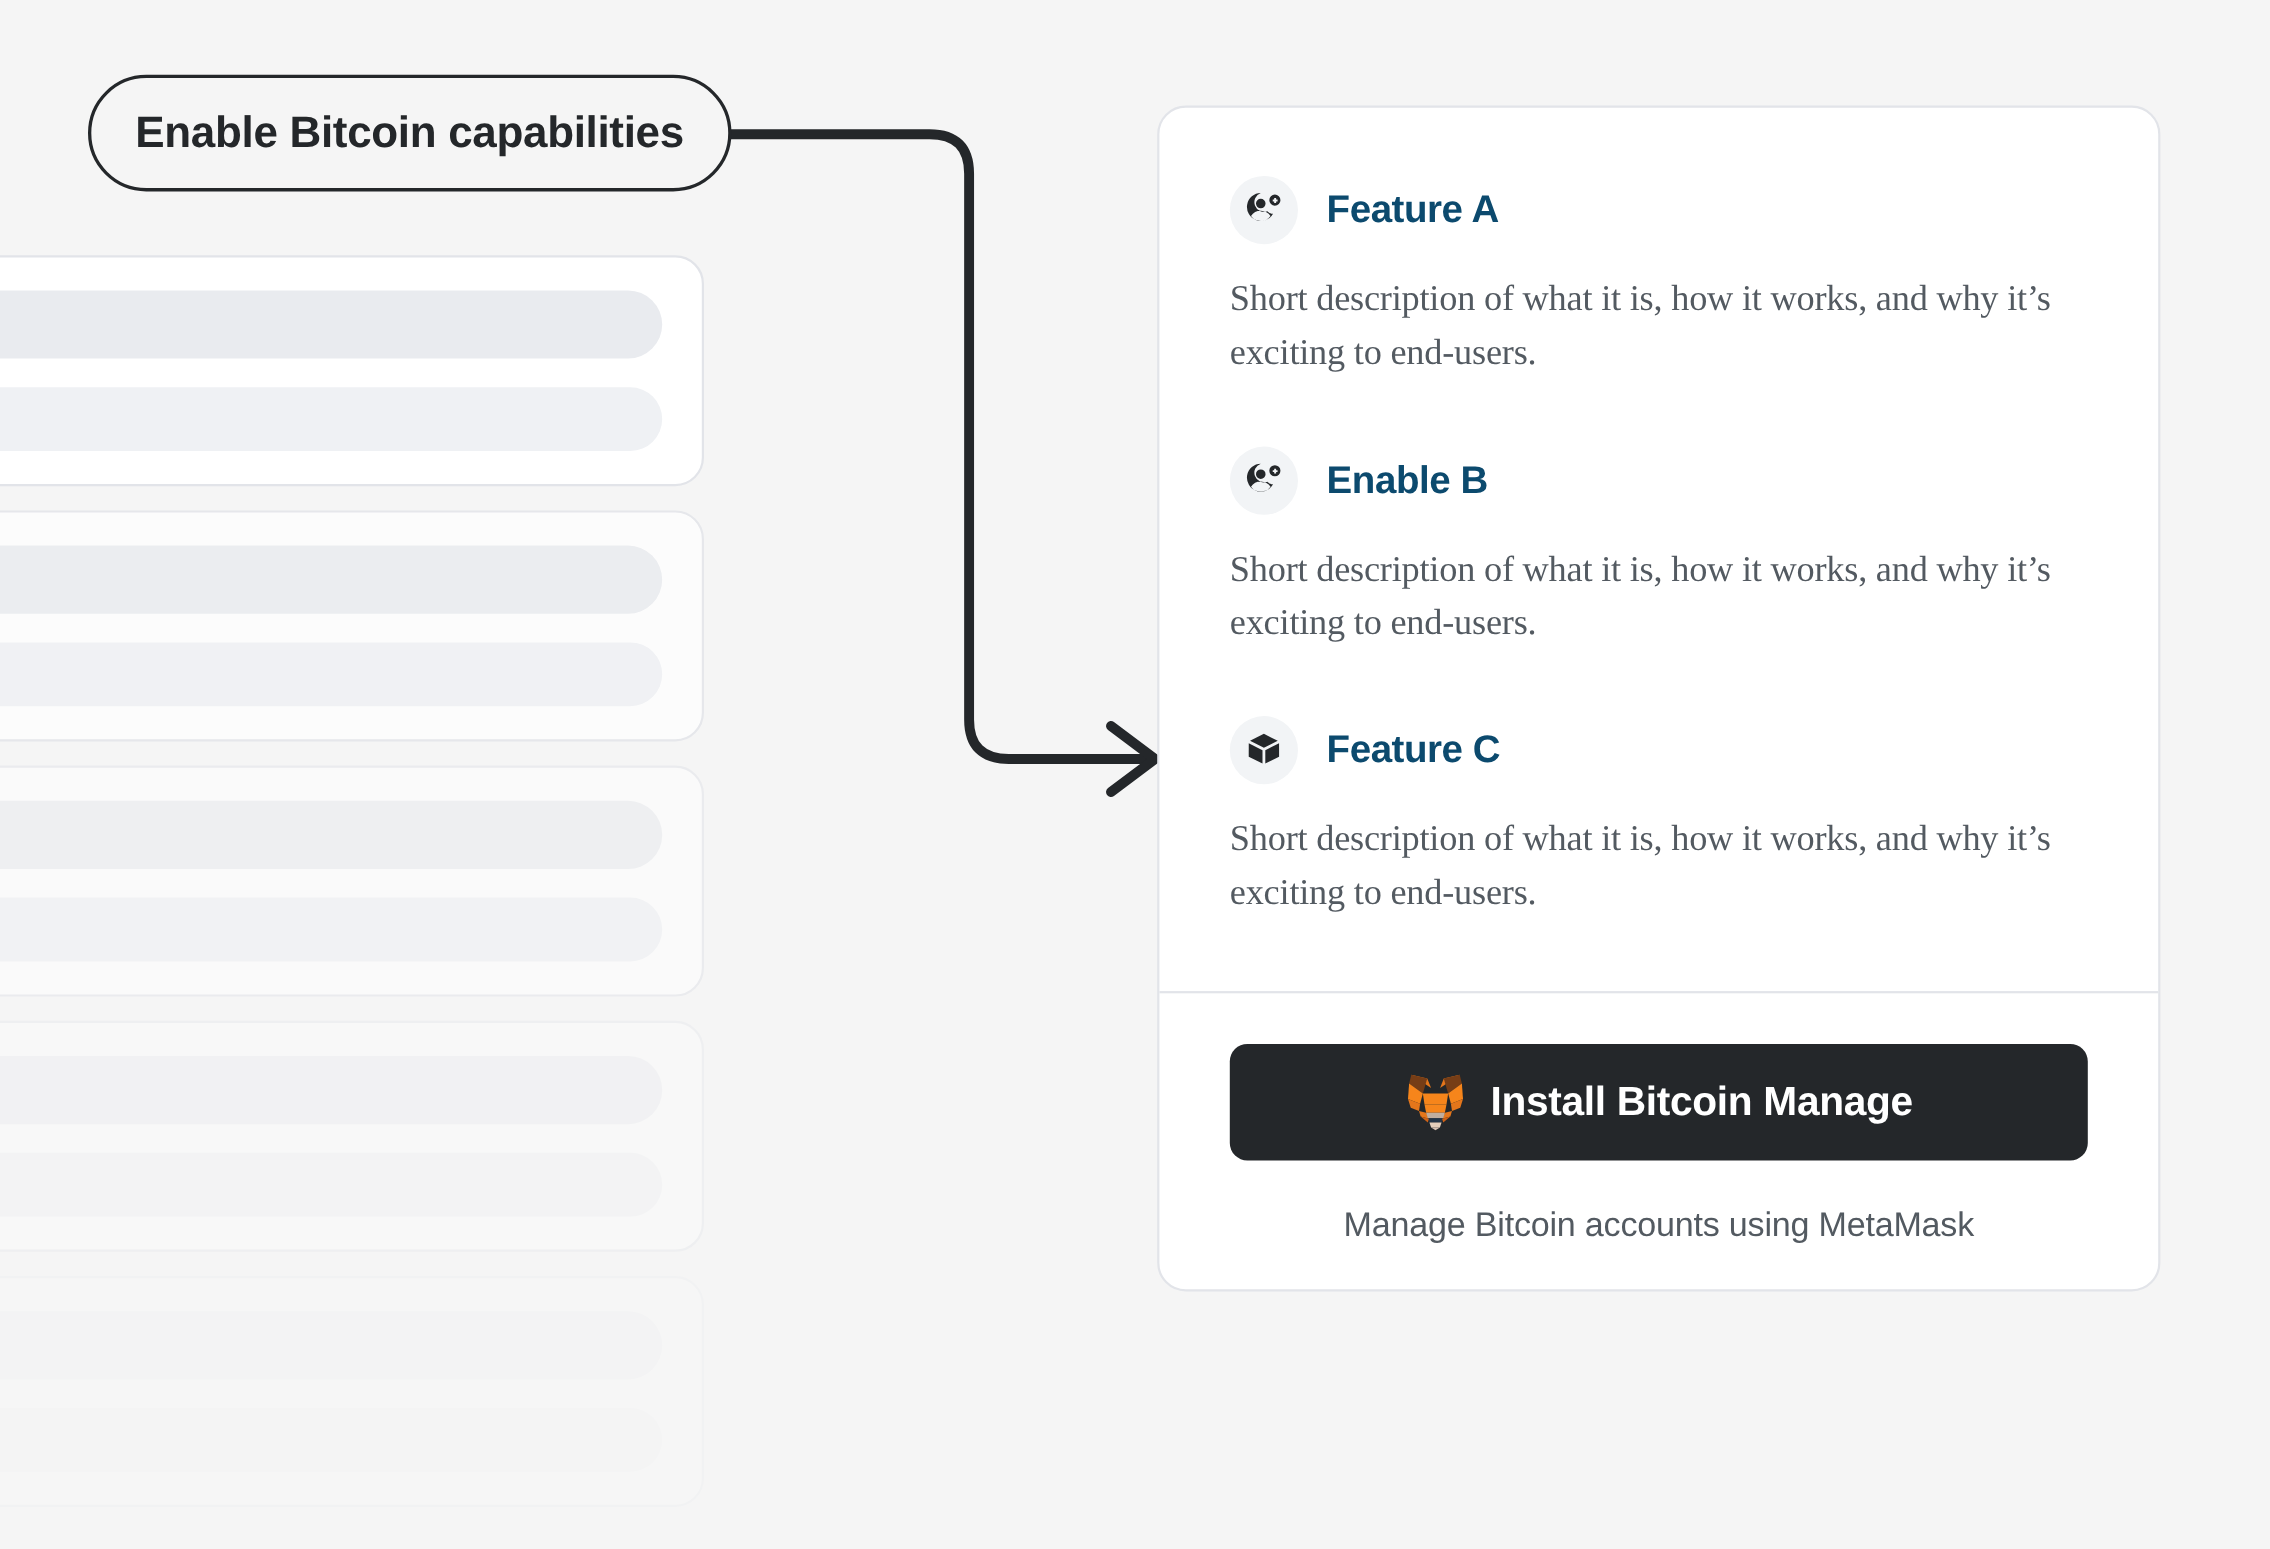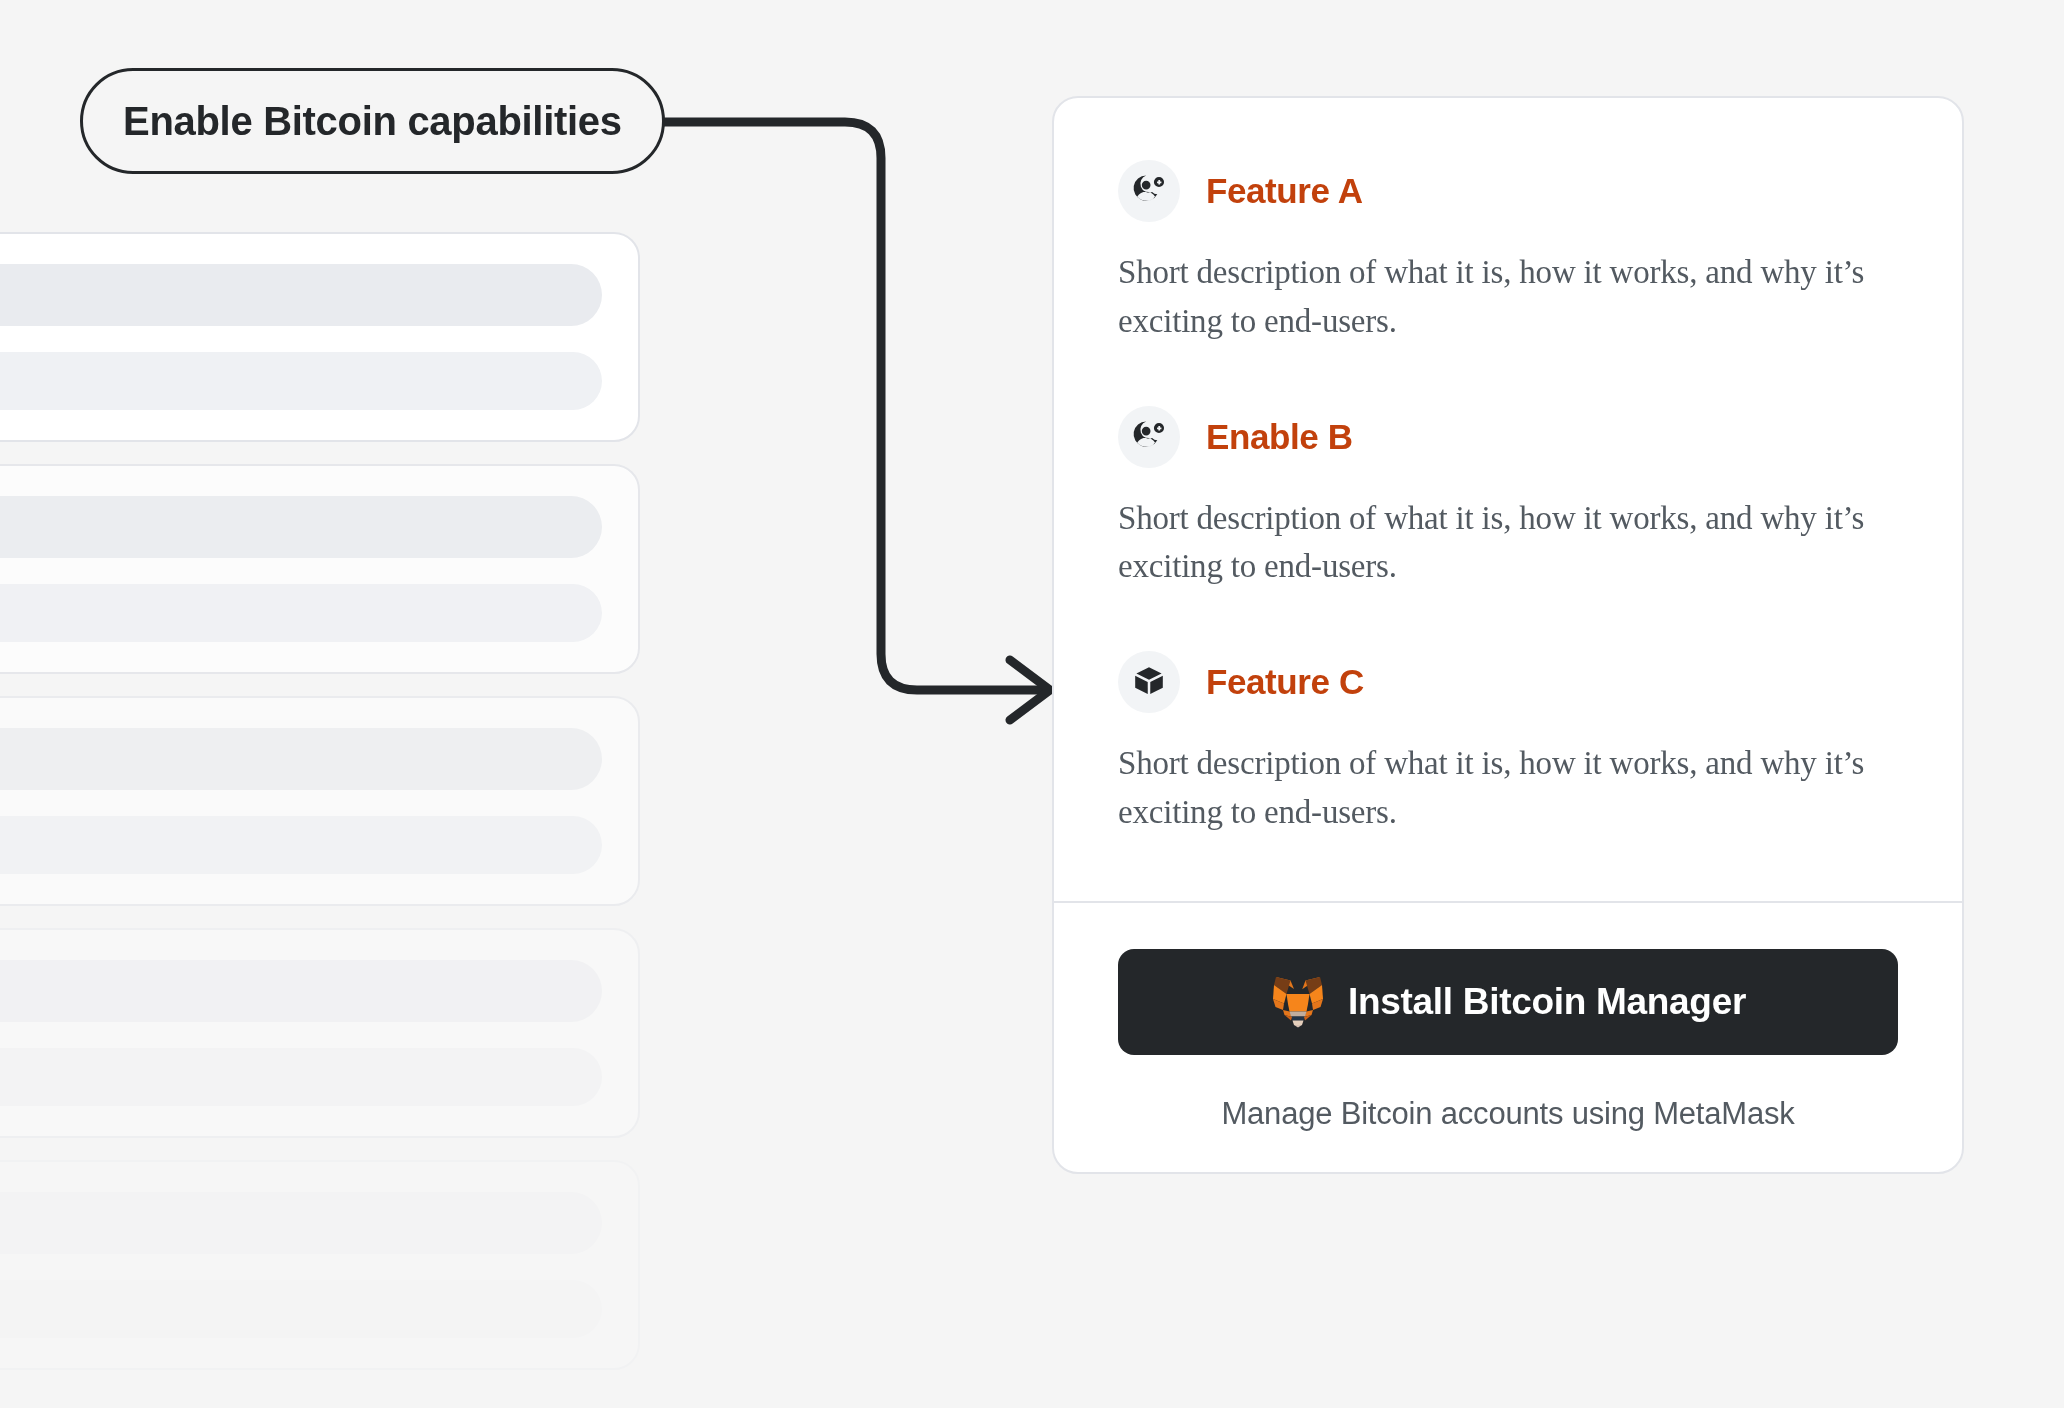--- a/index.html
+++ b/index.html
@@ -105,21 +105,21 @@
     border-radius: 50%;
     background: #F2F4F6;
     display: flex;
     align-items: center;
     justify-content: center;
     flex: 0 0 auto;
   }
   .feature-title {
     font-size: 35px;
     font-weight: bold;
-    color: #c2410c;
+    color: #0c4a6e;
     letter-spacing: -0.4px;
   }
   .feature-desc {
     font-size: 33px;
     line-height: 1.48;
     color: #535A61;
     letter-spacing: -0.2px;
     max-width: 790px;
     font-family: Liberation Serif, serif;
   }
@@ -261,18 +261,18 @@
           <polygon points="13,35 19.5,36.5 22,42 14.5,40" fill="#E4761B"></polygon>
           <polygon points="43,35 36.5,36.5 34,42 41.5,40" fill="#E4761B"></polygon>
           <polygon points="19.5,36.5 36.5,36.5 35,41.5 21,41.5" fill="#C0AD9E"></polygon>
           <polygon points="21,41.5 35,41.5 33.5,45.5 22.5,45.5" fill="#233447"></polygon>
           <polygon points="22.5,45.5 33.5,45.5 32,50 24,50" fill="#E4CEBB"></polygon>
           <polygon points="24,50 32,50 28,52.5" fill="#D7C1B3"></polygon>
           <polygon points="14.5,40 22,42 21,45.5" fill="#CD6116"></polygon>
           <polygon points="41.5,40 34,42 35,45.5" fill="#CD6116"></polygon>
         </svg>
       </span>
-      <span id="install-button-label">Install Bitcoin Manager</span>
+      <span id="install-button-label">Install Bitcoin Manage</span>
     </button>
     <div id="footer-note">Manage Bitcoin accounts using MetaMask</div>
   </div>
 
 </div>
 
 </body></html>

